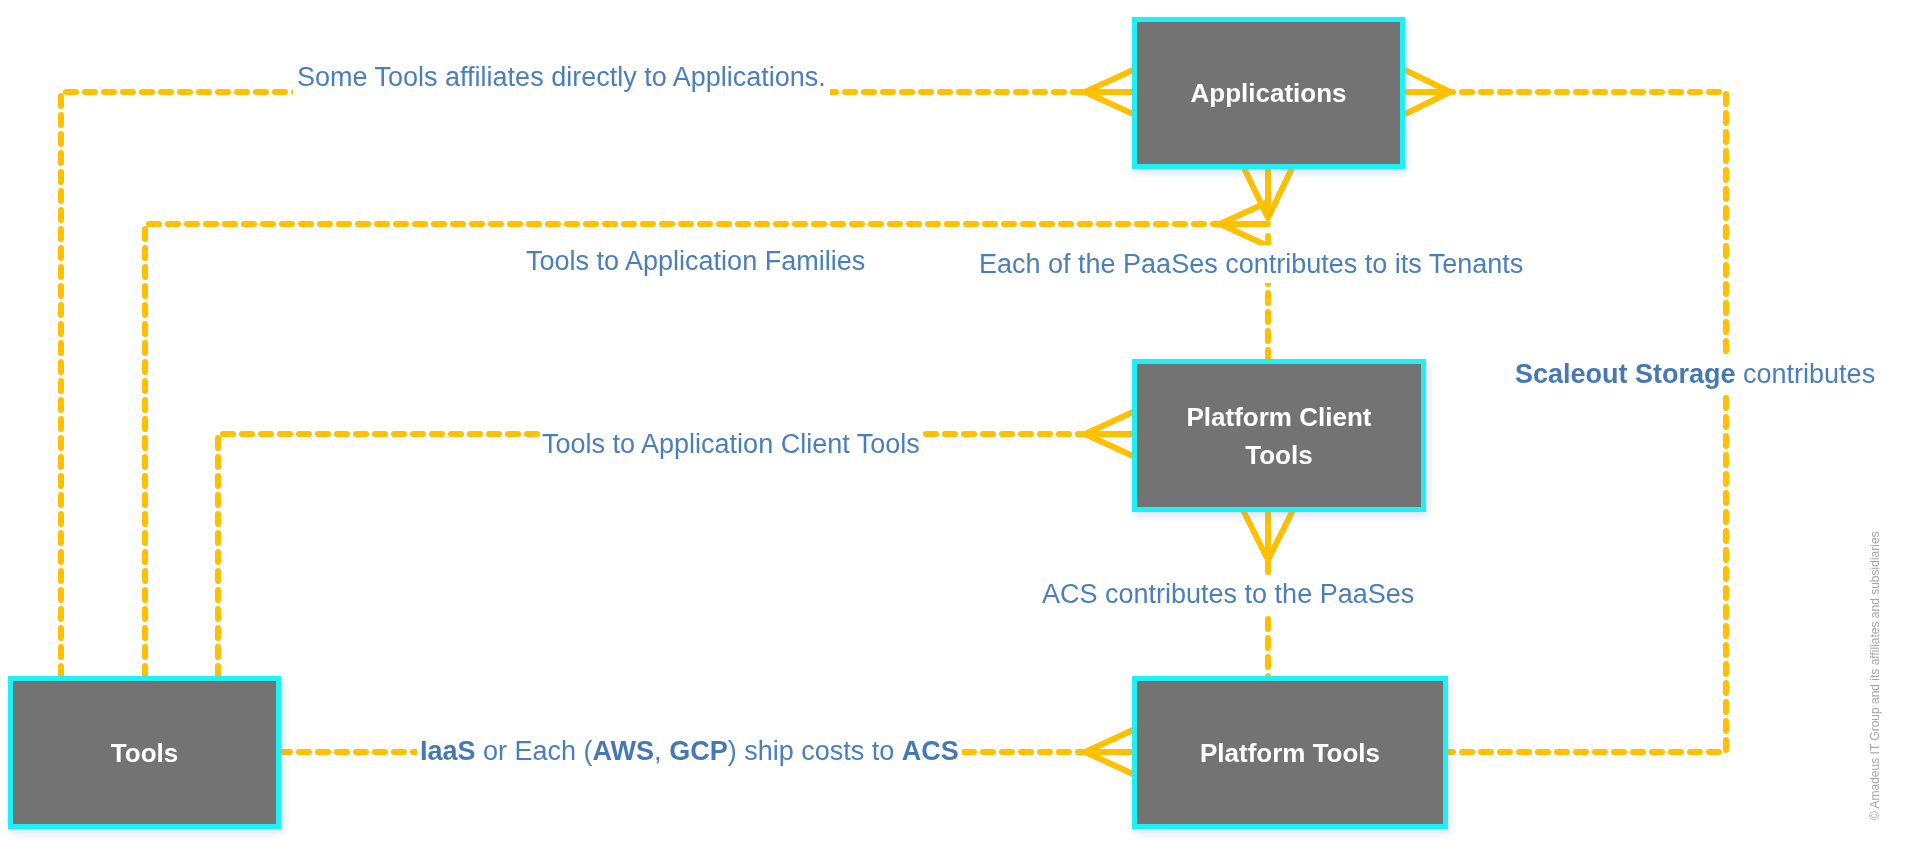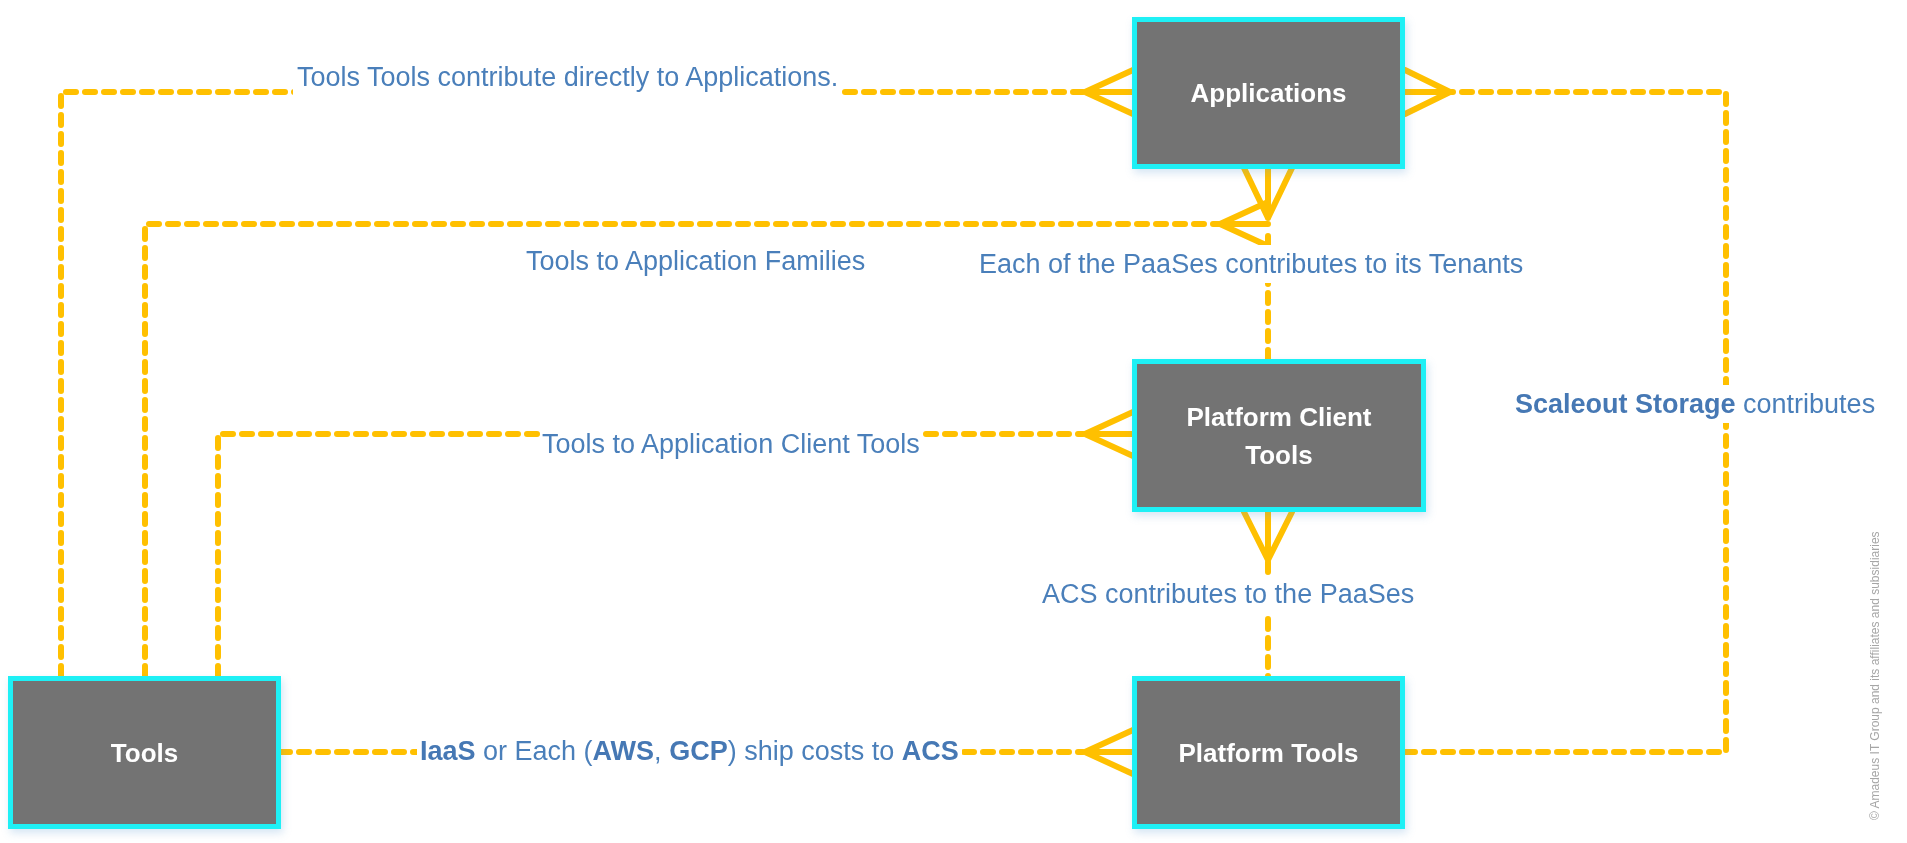--- a/index.html
+++ b/index.html
@@ -46,37 +46,37 @@
 
 <div class="box" style="left:1132px;top:17px;width:273px;height:152px;">
   <span>Applications</span>
 </div>
 <div class="box" style="left:1132px;top:359px;width:294px;height:153px;">
   <span><span>Platform Client</span><br><span>Tools</span></span>
 </div>
 <div class="box" style="left:8px;top:676px;width:273px;height:153px;">
   <span>Tools</span>
 </div>
-<div class="box" style="left:1132px;top:676px;width:273px;height:153px;">
+<div class="box" style="left:1132px;top:676px;width:316px;height:153px;">
   <span>Platform Tools</span>
 </div>
 
 <div class="lbl center" style="left:293px;top:58px;padding:0 4px;">
-  <div>Tools Tools contribute directly to Applications.</div>
+  <div>Some Tools affiliates directly to Applications.</div>
 </div>
 
 <div class="lbl" style="left:524px;top:214px;padding:0 2px;margin-top:28px;">Tools to Application Families</div>
 
 <div class="lbl" style="left:977px;top:245px;padding:0 2px;">Each of the PaaSes contributes to its Tenants</div>
 
 <div class="lbl" style="left:513px;top:425px;padding:0 2px;margin-left:27px;">Tools to Application Client Tools</div>
 
 <div class="lbl" style="left:1040px;top:575px;padding:0 2px;">ACS contributes to the PaaSes</div>
 
 <div class="lbl" style="left:417px;top:732px;padding:0 3px;">
   <b>IaaS</b><span> or Each (</span><b>AWS</b><span>, </span><b>GCP</b><span>) ship costs to </span><b>ACS</b>
 </div>
 
-<div class="lbl" style="left:1513px;top:385px;padding:0 2px;text-align:center;">
+<div class="lbl" style="left:1513px;top:355px;padding:0 2px;text-align:center;">
   <div><b>Scaleout Storage</b><span> contributes</span></div>
 </div>
 
 <div class="copyright">© Amadeus IT Group and its affiliates and subsidiaries</div>
 
 </body></html>

